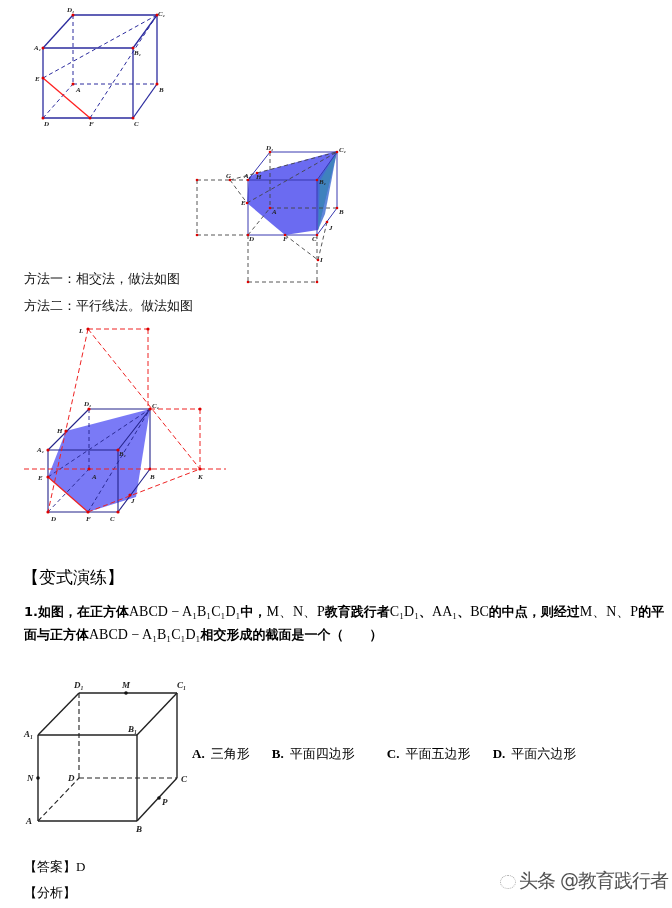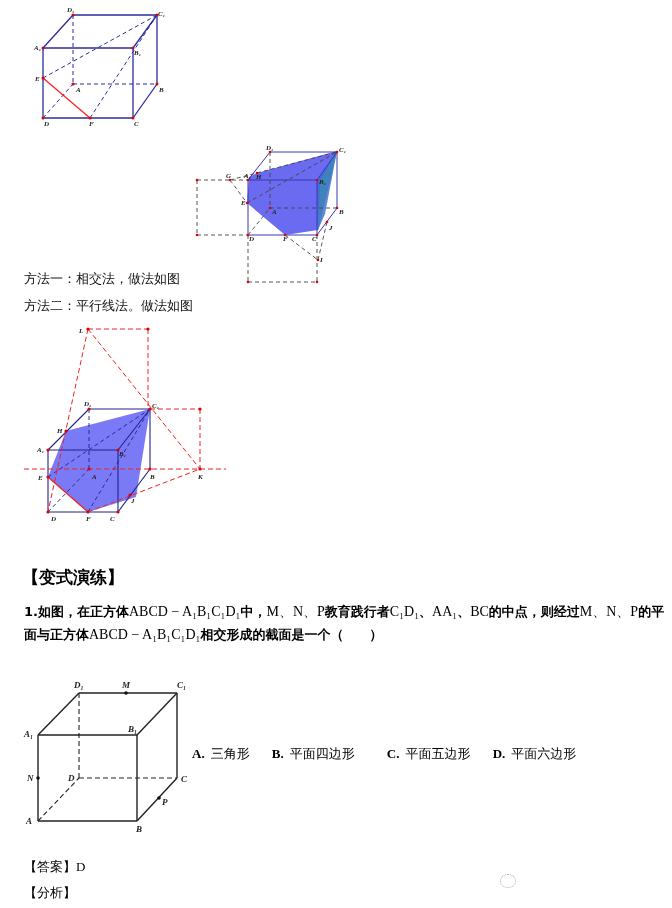--- a/index.html
+++ b/index.html
@@ -2,21 +2,21 @@
 <html><head>
 <meta charset="utf-8">
 <style>
   html, body { margin:0; padding:0; background:#ffffff; }
   body { width:672px; height:908px; position:relative; overflow:hidden;
          font-family:"DejaVu Serif", "Liberation Serif", serif; color:#000; }
   svg { position:absolute; overflow:visible; }
   .fig-label { font-family:"Liberation Serif", serif; font-style:italic; font-weight:bold; font-size:7px; fill:#222; }
   .fig-label-lg { font-family:"Liberation Serif", serif; font-style:italic; font-weight:bold; font-size:9px; fill:#222; }
   .method { position:absolute; left:24px; font-size:13px; font-family:"DejaVu Sans", sans-serif; color:#111; white-space:nowrap;text-align:right; }
-  .section-title { position:absolute; left:22px; top:566px; font-size:17px; font-weight:bold; font-family:"DejaVu Sans", sans-serif; }
+  .section-title { position:absolute; left:22px; top:566px; font-size:17px; font-weight:normal; font-family:"DejaVu Sans", sans-serif; }
   .q-line { position:absolute; left:24px; font-size:13px; font-weight:bold; font-family:"DejaVu Sans", sans-serif; white-space:nowrap; }
   .math { font-family:"Liberation Serif", serif; font-weight:normal; font-size:14px; }
   .options { position:absolute; left:192px; top:745px; font-size:13px; font-family:"DejaVu Sans", sans-serif; white-space:nowrap; }
   .opt { display:inline-block; margin-right:18px; }
   .opt-letter { font-family:"Liberation Serif", serif; font-weight:bold; margin-right:6px; }
   .answer { position:absolute; left:24px; font-size:13px; font-family:Liberation Serif, serif; }
   .watermark { position:absolute; left:500px; top:868px; font-size:19px; color:#333; font-family:"DejaVu Sans", sans-serif; letter-spacing:-1px; opacity:0.85; white-space:nowrap; }
   .wm-icon { display:inline-block; width:14px; height:12px; border:1px dotted #999; border-radius:50%; margin-right:3px; vertical-align:middle; }
 </style>
 </head>
@@ -250,14 +250,14 @@
   <span class="opt"><span class="opt-letter">C.</span><span>平面五边形</span></span>
   <span class="opt"><span class="opt-letter">D.</span><span>平面六边形</span></span>
 </div>
 
 <div class="answer" style="top:858px">
   <span>【答案】</span><span>D</span>
 </div>
 <div class="answer" style="top:884px">【分析】</div>
 
 <div class="watermark">
-  <span class="wm-icon"></span>
+  <span class="wm-icon"></span><span>头条 @教育践行者</span>
 </div>
 
 </body></html>

